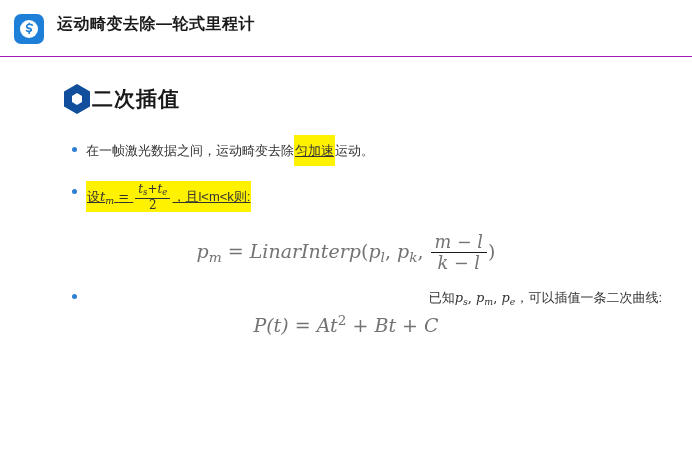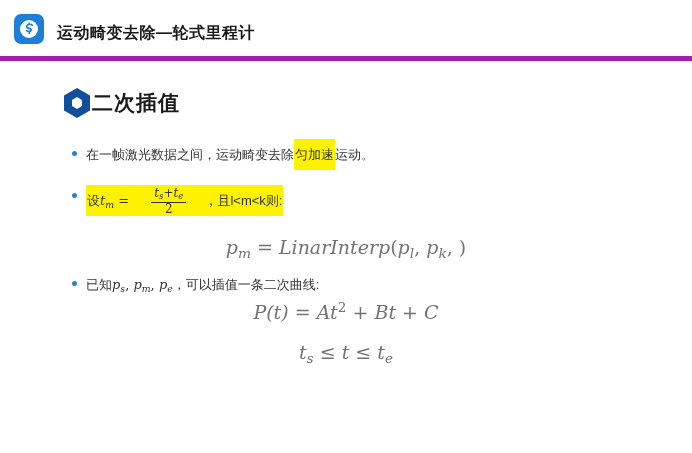--- a/index.html
+++ b/index.html
@@ -12,23 +12,23 @@
     background: #ffffff;
     font-family: "Liberation Sans", sans-serif;
     color: #222222;
     overflow: hidden;
     position: relative;
   }
 
   
   .header {
     display: flex;
-    align-items: flex-end;
+    align-items: flex-start;
     padding: 14px 17px 12px 14px;
-    border-bottom: 5px solid #a21caf;
+    border-bottom: 1px solid #a21caf;
     height: 30px;
     box-sizing: content-box;
   }
   .logo-badge {
     width: 30px;
     height: 30px;
     border-radius: 7px;
     background: #1d7fd7;
     display: flex;
     align-items: center;
@@ -85,20 +85,21 @@
     left: 42px;
     top: 6px;
     width: 5px;
     height: 5px;
     border-radius: 50%;
     background: #2f7fd1;
   }
   .hl {
     background: #fff200;
     padding: 8px 1px;
+    text-decoration: underline;
   }
 
   
   .math {
     font-family: "DejaVu Serif", serif;
     font-style: italic;
   }
   .mathvar { font-family: "DejaVu Serif", serif; font-style: italic; }
   .sub {
     font-size: 0.72em;
@@ -109,21 +110,21 @@
     font-size: 0.72em;
     vertical-align: 0.5em;
     font-style: italic;
   }
   .frac {
     display: inline-block;
     vertical-align: middle;
     text-align: center;
     font-size: 0.92em;
     line-height: 1.12;
-    margin: 0 18px;
+    margin: 0 2px;
   }
   .frac .num { display: block; padding: 0 3px; }
   .frac .den { display: block; border-top: 1px solid #333; padding: 0 3px; }
 
   .eq {
     text-align: center;
     font-family: "DejaVu Serif", serif;
     font-size: 19px;
     color: #737373;
     margin: 4px 0 0 0;
@@ -187,41 +188,37 @@
           <span class="den roman">2</span>
         </span></span><span>，且l&lt;m&lt;k则:</span></span>
     </li>
   </ul>
 
   <div class="eq eq-1">
     <span class="mathvar">p</span><span class="sub">m</span>
     <span>=</span>
     <span class="mathvar">LinarInterp</span><span class="roman">(</span><span class="mathvar">p</span><span class="sub">l</span><span class="roman">,</span>
     <span class="mathvar">p</span><span class="sub">k</span><span class="roman">,</span>
-    <span class="roman">)</span>
+    <span class="big-frac">
+      <span class="num mathvar">m − l</span>
+      <span class="den mathvar">k − l</span>
+    </span><span class="roman">)</span>
   </div>
 
   <ul class="bullets" style="margin-top:14px;">
-    <li class="bullet" style="margin-bottom:0;">
+    <li class="bullet" style="margin-bottom:0;text-align:right;">
       <span class="dot"></span>
       <span>已知</span><span class="math"><span class="mathvar">p</span><span class="sub">s</span><span class="roman">,</span> <span class="mathvar">p</span><span class="sub">m</span><span class="roman">,</span> <span class="mathvar">p</span><span class="sub">e</span></span><span>，可以插值一条二次曲线:</span>
     </li>
   </ul>
 
   <div class="eq eq-2">
     <span class="mathvar">P(t)</span>
     <span>=</span>
     <span class="mathvar">A</span><span class="mathvar">t</span><span class="sup roman">2</span>
     <span class="roman">+</span>
     <span class="mathvar">B</span><span class="mathvar">t</span>
     <span class="roman">+</span>
     <span class="mathvar">C</span>
   </div>
 
-  <div class="eq eq-3">
-    <span class="mathvar">t</span><span class="sub">s</span>
-    <span class="roman">≤</span>
-    <span class="mathvar">t</span>
-    <span class="roman">≤</span>
-    <span class="mathvar">t</span><span class="sub">e</span>
-  </div>
 
 </div>
 
 </body></html>

